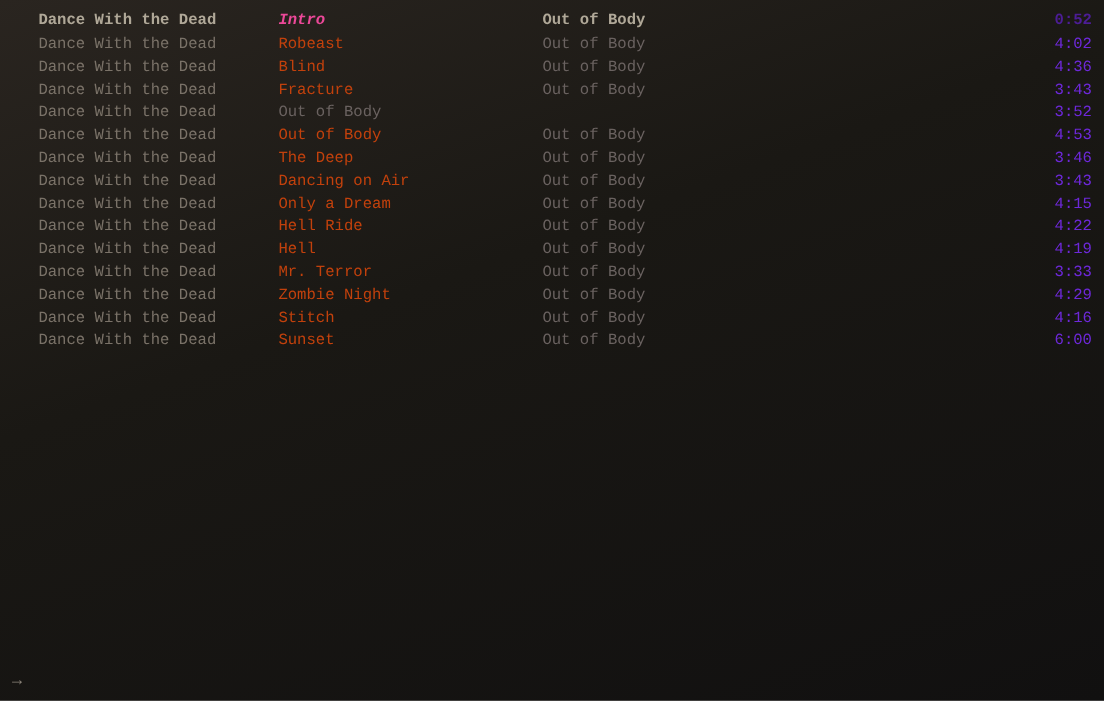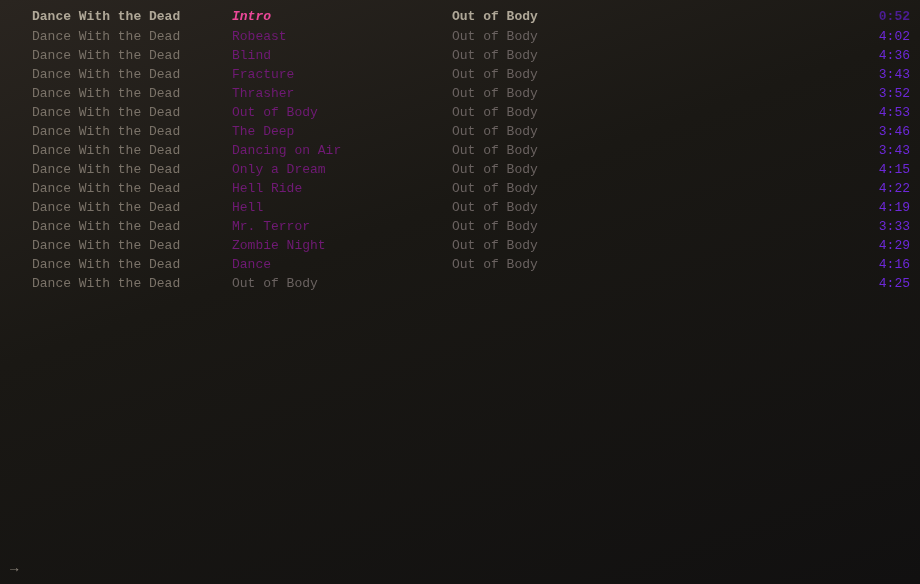--- a/index.html
+++ b/index.html
@@ -61,21 +61,21 @@
       width: 60px;
       text-align: right;
       color: #6d28d9;
     }
 
     .track-row.header .col-duration {
       color: #4c1d95;
     }
 
     .col-title {
-      color: #701a75;
+      color: #c2410c;
     }
 
     .track-row.header .col-title {
       color: #ec4899;
       font-style: italic;
     }
 
     .col-artist {
       color: #7a7268;
     }
@@ -116,21 +116,20 @@
       <span class="col-duration">4:36</span>
     </div>
     <div class="track-row">
       <span class="col-artist">Dance With the Dead</span>
       <span class="col-title">Fracture</span>
       <span class="col-album">Out of Body</span>
       <span class="col-duration">3:43</span>
     </div>
     <div class="track-row">
       <span class="col-artist">Dance With the Dead</span>
-      <span class="col-title">Thrasher</span>
       <span class="col-album">Out of Body</span>
       <span class="col-duration">3:52</span>
     </div>
     <div class="track-row">
       <span class="col-artist">Dance With the Dead</span>
       <span class="col-title">Out of Body</span>
       <span class="col-album">Out of Body</span>
       <span class="col-duration">4:53</span>
     </div>
     <div class="track-row">
@@ -170,24 +169,25 @@
       <span class="col-duration">3:33</span>
     </div>
     <div class="track-row">
       <span class="col-artist">Dance With the Dead</span>
       <span class="col-title">Zombie Night</span>
       <span class="col-album">Out of Body</span>
       <span class="col-duration">4:29</span>
     </div>
     <div class="track-row">
       <span class="col-artist">Dance With the Dead</span>
-      <span class="col-title">Dance</span>
+      <span class="col-title">Stitch</span>
       <span class="col-album">Out of Body</span>
       <span class="col-duration">4:16</span>
     </div>
     <div class="track-row">
       <span class="col-artist">Dance With the Dead</span>
+      <span class="col-title">Sunset</span>
       <span class="col-album">Out of Body</span>
-      <span class="col-duration">4:25</span>
+      <span class="col-duration">6:00</span>
     </div>
   </div>
 
 <span class="bottom-arrow">→</span>
 
 </body></html>

